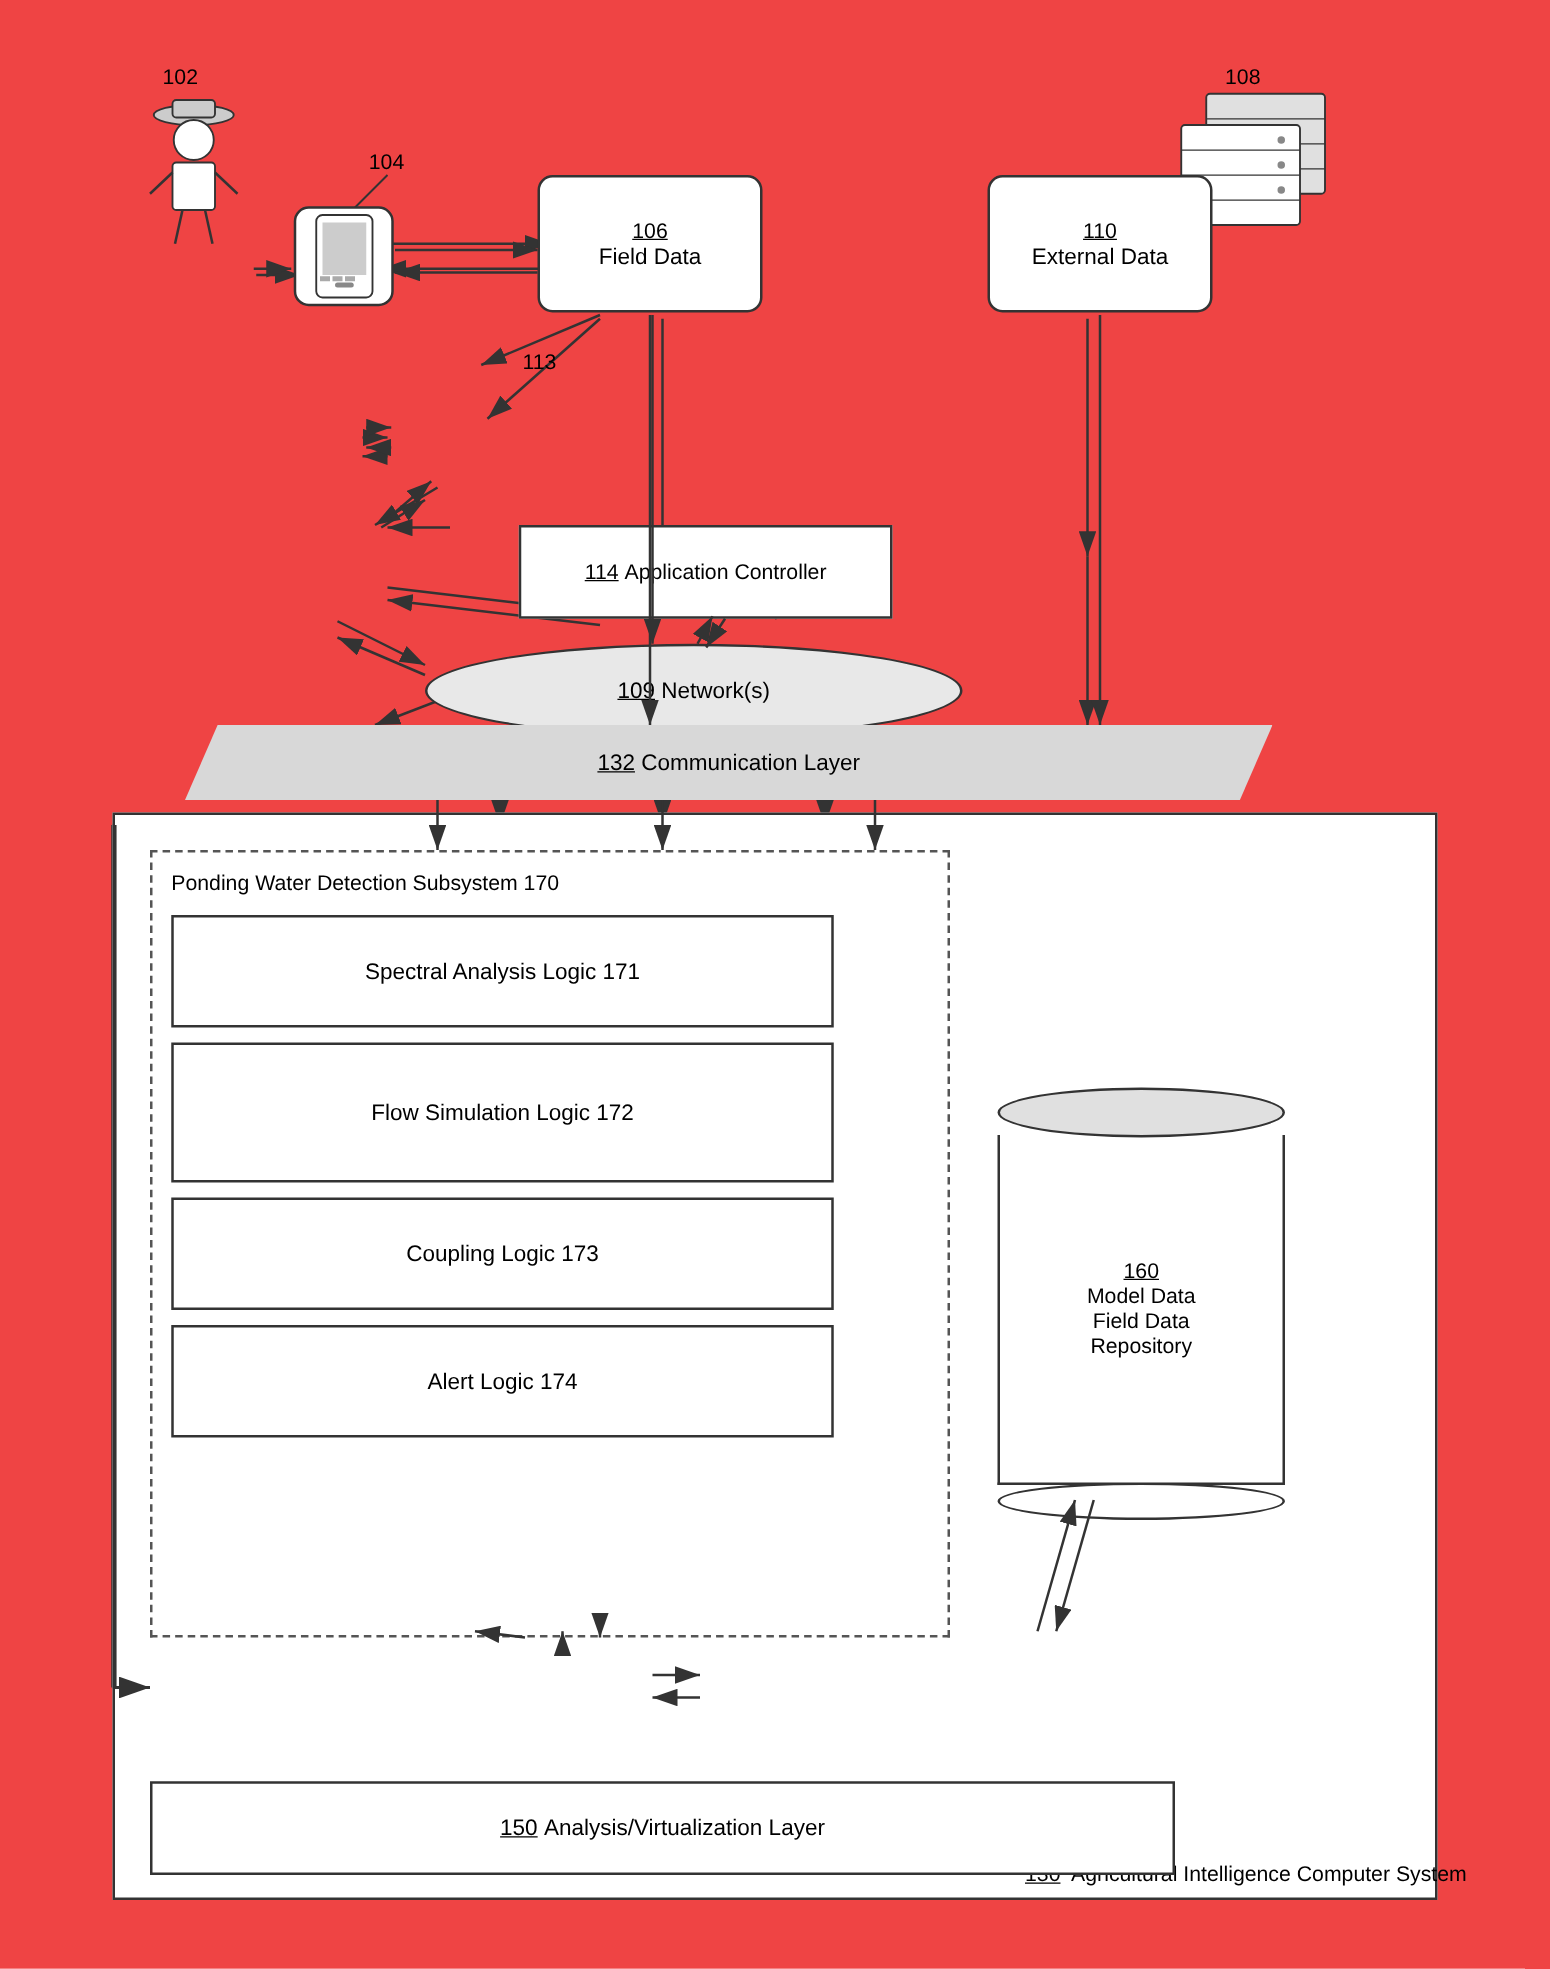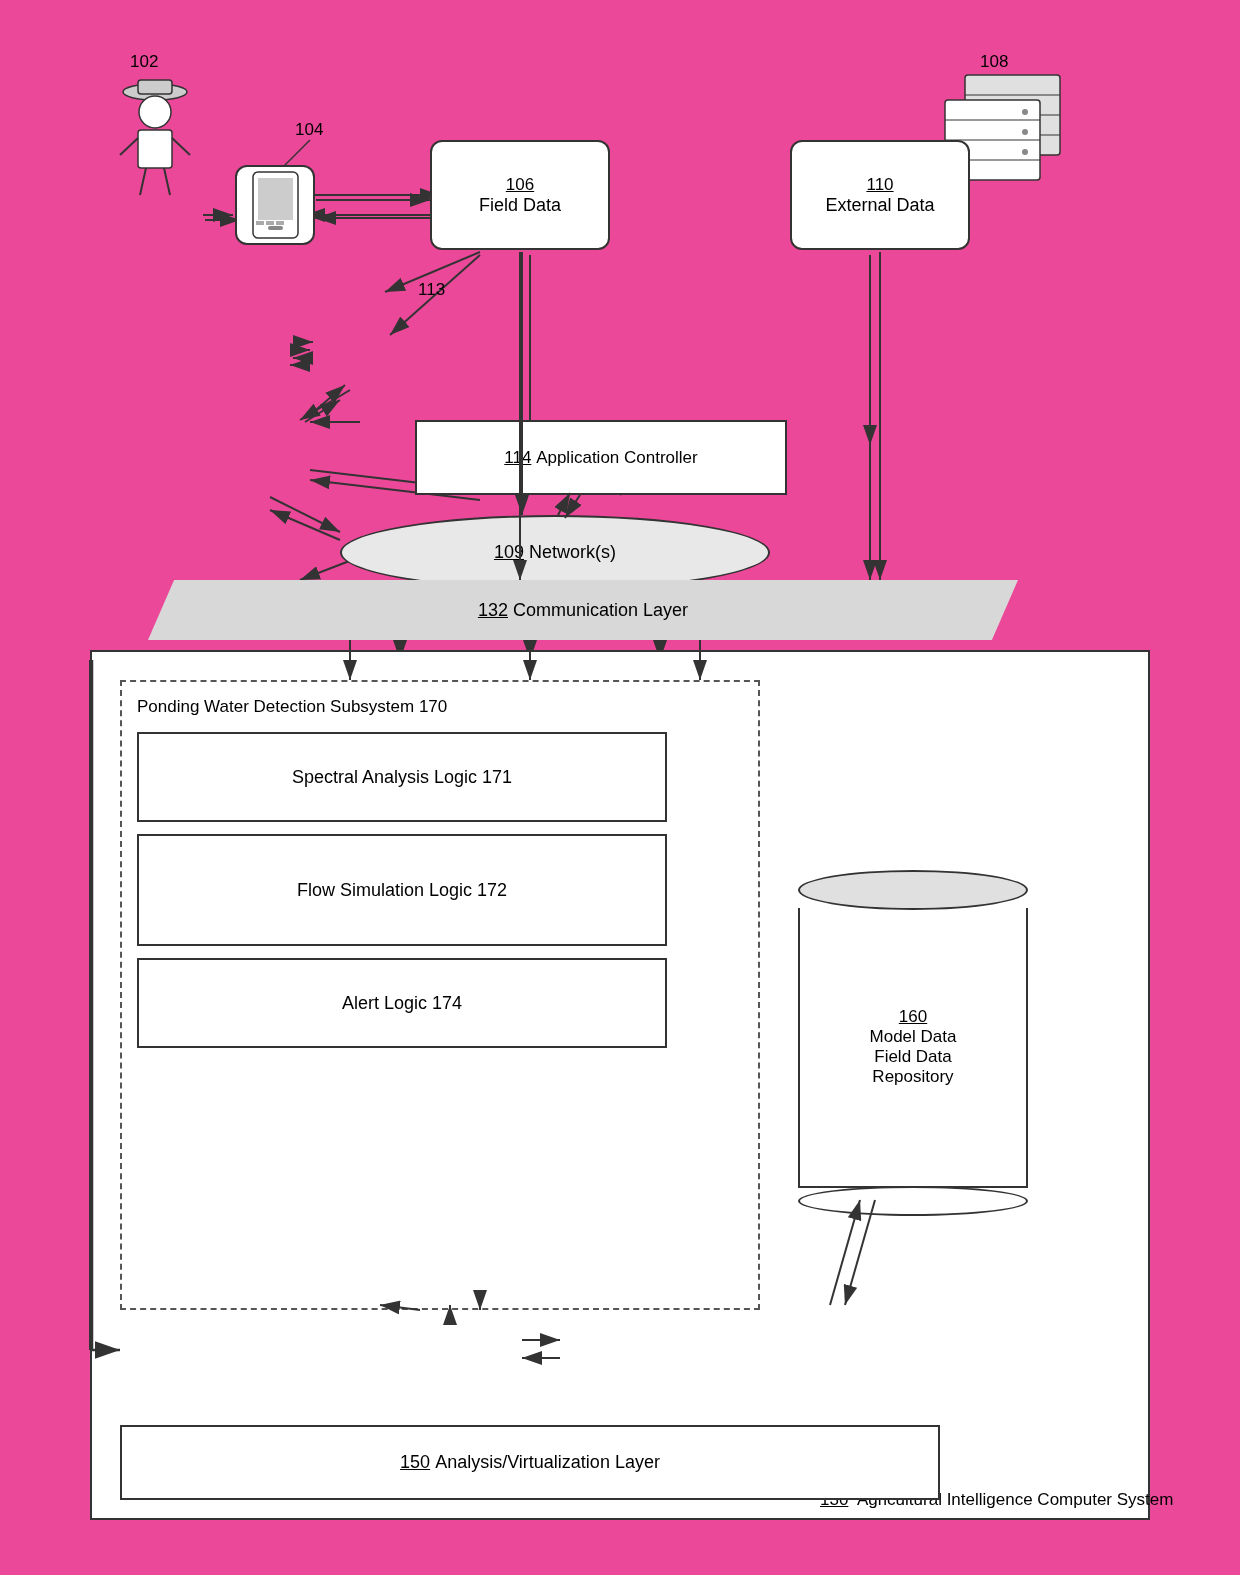--- a/index.html
+++ b/index.html
@@ -8,21 +8,21 @@
       font-family: Arial, sans-serif;
       width: 1240px;
       min-height: 1575px;
       position: relative;
       overflow: hidden;
     }
     .diagram-container {
       position: relative;
       width: 1240px;
       height: 1575px;
-      background: #ec4899;
+      background: #ef4444;
     }
     
     .box {
       position: absolute;
       border: 2px solid #333;
       background: #fff;
       display: flex;
       align-items: center;
       justify-content: center;
       text-align: center;
@@ -204,21 +204,21 @@
     <div>
       <div style="text-decoration:underline; font-size:17px;">110</div>
       <div style="font-size:18px;">External Data</div>
     </div>
   </div>
 
 
   <div style="position:absolute; left:418px; top:280px; font-size:17px;">113</div>
 
 
-  <div class="box" style="left:415px; top:420px; width:372px; height:75px; font-size:17px;">
+  <div class="box" style="left:415px; top:420px; width:299px; height:75px; font-size:17px;">
     <span style="text-decoration:underline;">114</span>&nbsp;
     <span>Application Controller</span>
   </div>
 
   <div class="ellipse" style="left:340px; top:515px; width:430px; height:75px; font-size:18px;">
     <span style="text-decoration:underline;">109</span>&nbsp;
     <span>Network(s)</span>
   </div>
 
   <div style="position:absolute; left:148px; top:580px; width:870px; height:60px; background:#d8d8d8; 
@@ -240,20 +240,23 @@
     <div style="margin-bottom:15px; font-size:17px;">Ponding Water Detection Subsystem 170</div>
 
     <div class="box" style="position:relative; width:530px; height:90px; margin-bottom:12px; font-size:18px;">
       <span>Spectral Analysis Logic 171</span>
     </div>
 
     <div class="box" style="position:relative; width:530px; height:112px; margin-bottom:12px; font-size:18px;">
       <span>Flow Simulation Logic 172</span>
     </div>
 
+    <div class="box" style="position:relative; width:530px; height:90px; margin-bottom:12px; font-size:18px;">
+      <span>Coupling Logic 173</span>
+    </div>
 
     <div class="box" style="position:relative; width:530px; height:90px; font-size:18px;">
       <span>Alert Logic 174</span>
     </div>
   </div>
 
   <div style="position:absolute; left:780px; top:870px; width:230px;padding-left:18px;">
 
     <div style="width:230px; height:40px; background:#e0e0e0; border:2px solid #333; border-radius:50%; position:relative; z-index:2;"></div>
 

